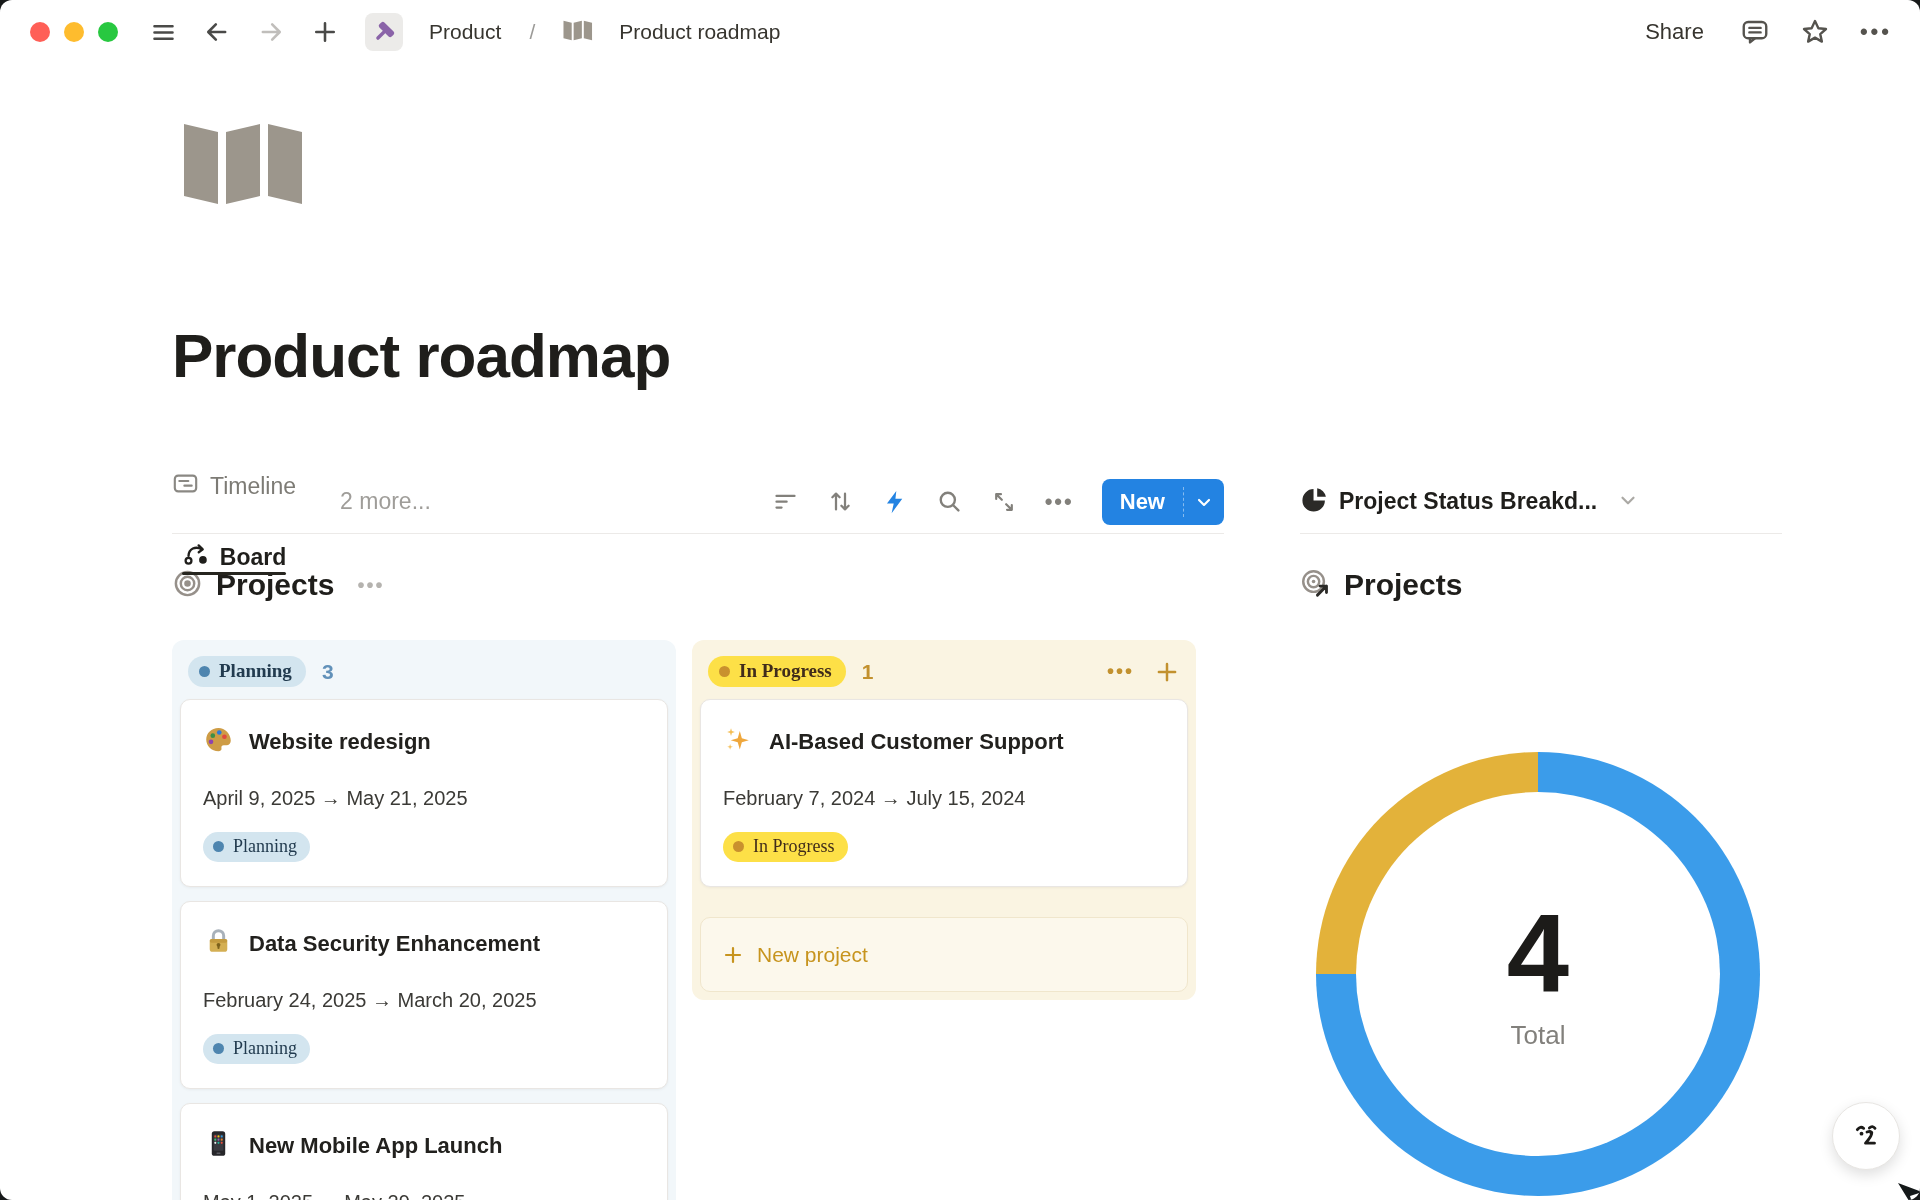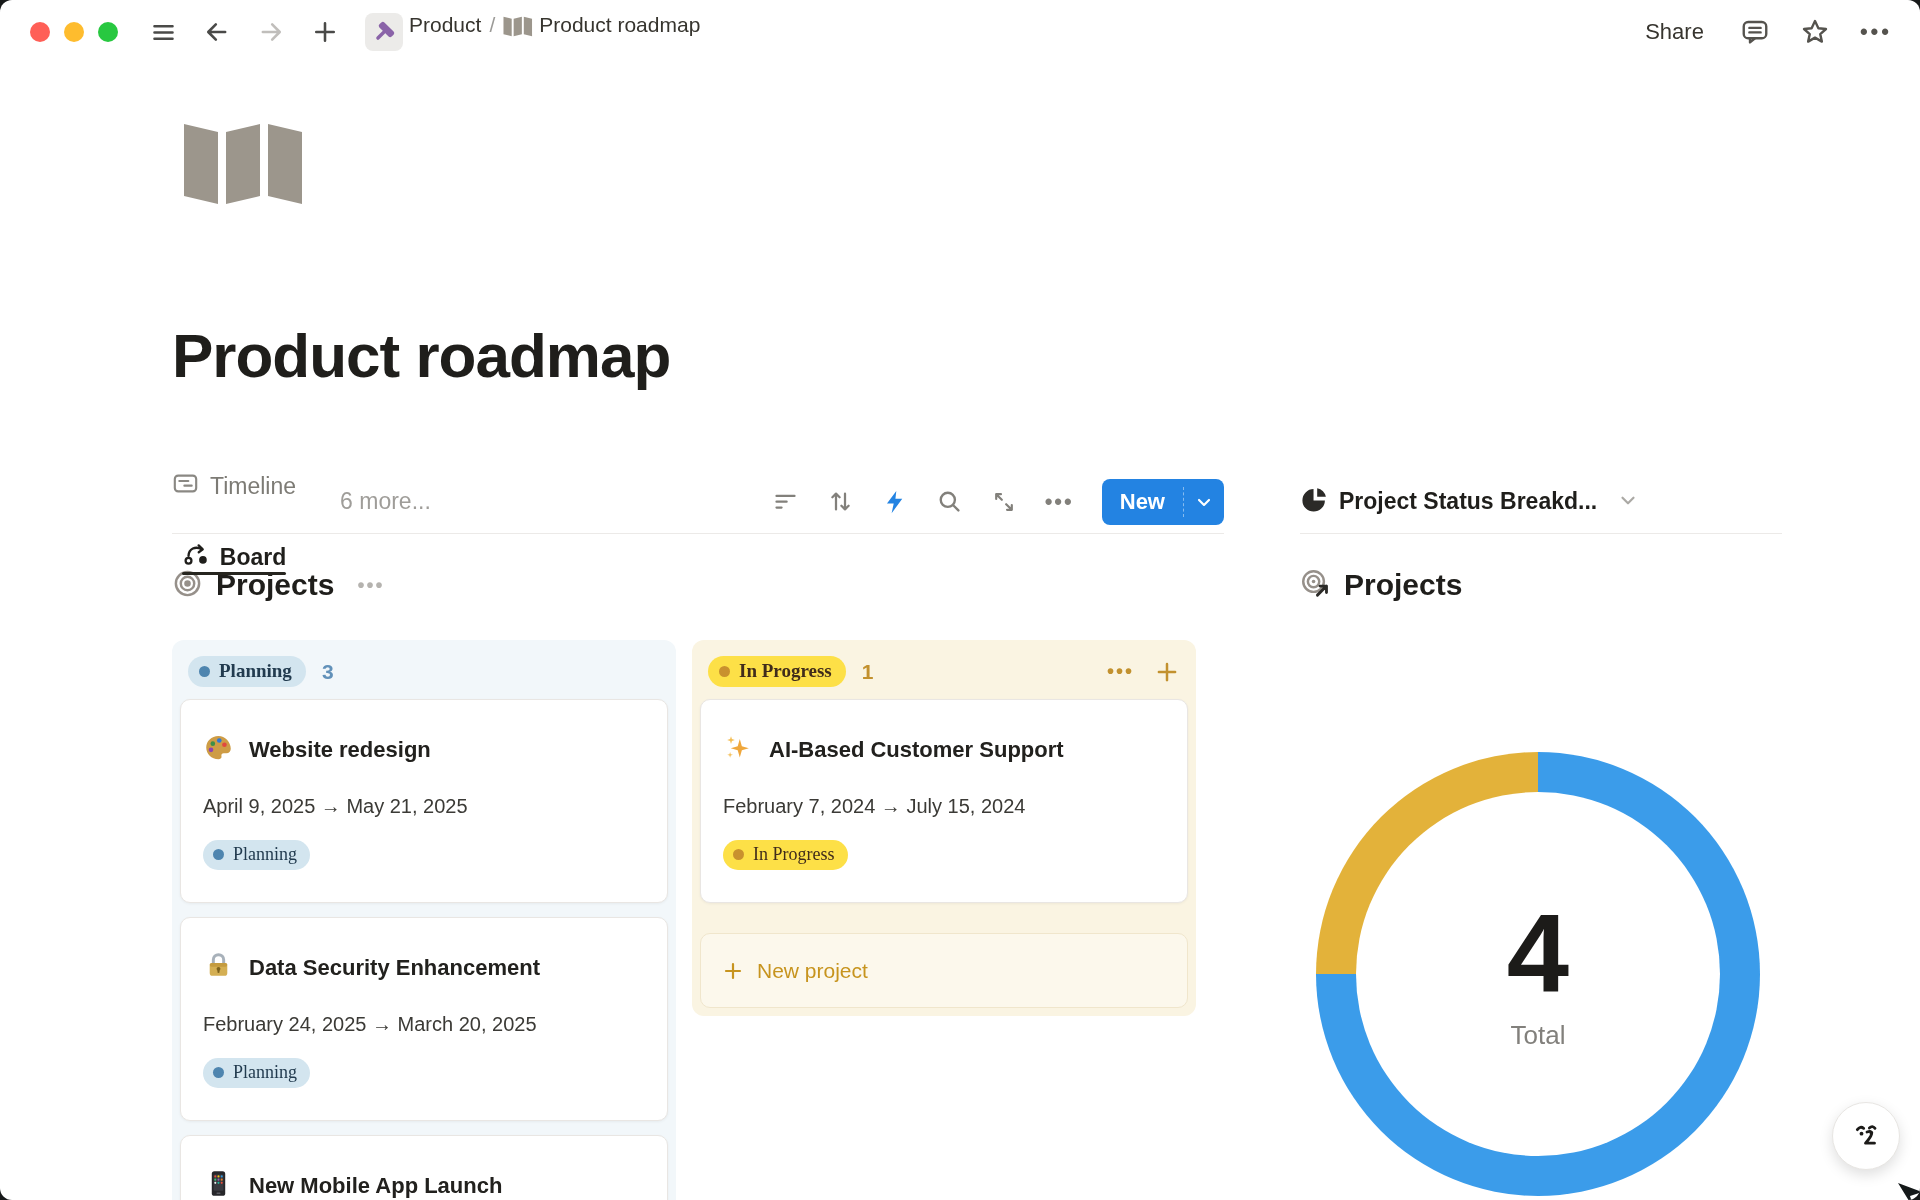--- a/index.html
+++ b/index.html
@@ -11,21 +11,21 @@
   }
   
   .topbar{position:absolute;top:0;left:0;right:0;height:64px;display:flex;align-items:center;padding:0 28px 0 30px;}
   .traffic{display:flex;gap:14px;margin-right:32px;}
   .tl{width:20px;height:20px;border-radius:50%;display:block;border:none;padding:0;}
   .tl.red{background:#FF5F57;}
   .tl.yellow{background:#FEBC2E;}
   .tl.green{background:#28C840;}
   .icon-btn{background:none;border:none;padding:0;display:flex;align-items:center;justify-content:center;cursor:pointer;}
   .nav-group{display:flex;align-items:center;gap:26px;margin-right:26px;}
-  .crumb{display:flex;gap:6px;font-size:21px;color:#37352F;}
+  .crumb{display:flex;align-items:center;gap:26px;font-size:21px;color:#37352F;}
   .crumb .hammer-box{width:38px;height:38px;border-radius:8px;background:#ECEBE9;display:flex;align-items:center;justify-content:center;}
   .crumb .sep{color:#9B9A97;margin:0 2px;}
   .topbar-right{margin-left:auto;display:flex;align-items:center;gap:30px;}
   .share-btn{background:none;border:none;font-size:22px;color:#37352F;font-family:inherit;cursor:pointer;}
   .dots{color:#55534E;font-size:22px;letter-spacing:3px;font-weight:700;}
   
   .page-icon{position:absolute;left:182px;top:116px;}
   .page-title{position:absolute;left:172px;top:320px;font-size:62px;font-weight:700;letter-spacing:-1px;color:#1f1e1b;margin:0;}
   
   .board-pane{position:absolute;left:172px;top:470px;width:1052px;}
@@ -57,21 +57,21 @@
   .pill.blue{background:#D3E5EF;color:#223B4F;}
   .pill.blue .dot{background:#4E85AF;}
   .pill.yellow{background:#fde047;color:#402C1B;}
   .pill.yellow .dot{background:#C9912E;}
   .count{font-size:21px;font-weight:600;}
   .count.blue{color:#6291B9;}
   .count.amber{color:#C2912E;}
   .col-actions{margin-left:auto;display:flex;align-items:center;gap:20px;}
   .amber-dots{color:#C2912E;font-size:20px;font-weight:700;letter-spacing:2px;}
   .cards{display:flex;flex-direction:column;gap:14px;}
-  .card{background:#fff;border:1px solid #E9E6E3;border-radius:10px;box-shadow:0 1px 3px rgba(0,0,0,.05);padding:32px 22px;cursor:pointer;}
+  .card{background:#fff;border:1px solid #E9E6E3;border-radius:10px;box-shadow:0 1px 3px rgba(0,0,0,.05);padding:24px 22px;cursor:pointer;}
   .card-title-row{display:flex;align-items:center;gap:15px;}
   .card-title{font-size:22px;font-weight:700;color:#22211E;}
   .card-dates{margin-top:28px;font-size:20px;color:#3B3A36;}
   .card-pill-row{margin-top:22px;}
   .card .pill{font-size:18px;font-weight:400;padding:4px 13px 5px 10px;}
   .new-project{margin-top:16px;height:75px;width:100%;border-radius:10px;border:1px solid #F0E6CC;background:#FCF8EC;display:flex;align-items:center;gap:12px;padding:0 20px;font-size:21px;color:#C7941E;font-family:inherit;cursor:pointer;}
   
   .selector-row{gap:10px;}
   .selector-label{font-size:23px;font-weight:700;color:#1f1e1b;}
   .donut-wrap{position:relative;margin:144px 0 0 16px;width:444px;height:444px;}
@@ -180,21 +180,21 @@
             <svg width="27" height="27" viewBox="0 0 24 24" fill="none">
                 <circle cx="5.8" cy="17.5" r="2.6" stroke="#1f1e1b" stroke-width="2"></circle>
                 <circle cx="18.6" cy="16.8" r="3.4" fill="#1f1e1b"></circle>
                 <path d="M5.8 13.2C6 6.8 12 4.3 17.5 7.2" stroke="#1f1e1b" stroke-width="2.1" stroke-linecap="round"></path>
                 <path d="M14.8 3.9 18.4 7.4 14.9 10" stroke="#1f1e1b" stroke-width="2.1" fill="none" stroke-linecap="round" stroke-linejoin="round"></path>
               </svg>
           </span>
           <span class="lbl">Board</span>
         </button>
       </div>
-      <button class="more-tabs" style="margin-left:38px;">6 more...</button>
+      <button class="more-tabs" style="margin-left:38px;">2 more...</button>
 
       <div class="view-toolbar">
         <button class="icon-btn">
           <svg width="27" height="27" viewBox="0 0 24 24" stroke="#82807B" stroke-width="2" stroke-linecap="round">
               <path d="M4 7h16M4 12.2h9M4 17.4h4.5"></path>
             </svg>
         </button>
         <button class="icon-btn">
           <svg width="27" height="27" viewBox="0 0 24 24" fill="none" stroke="#82807B" stroke-width="2" stroke-linecap="round" stroke-linejoin="round">
               <path d="M8 19V5M8 5 4.8 8.2M8 5l3.2 3.2M16 5v14M16 19l-3.2-3.2M16 19l3.2-3.2"></path>

